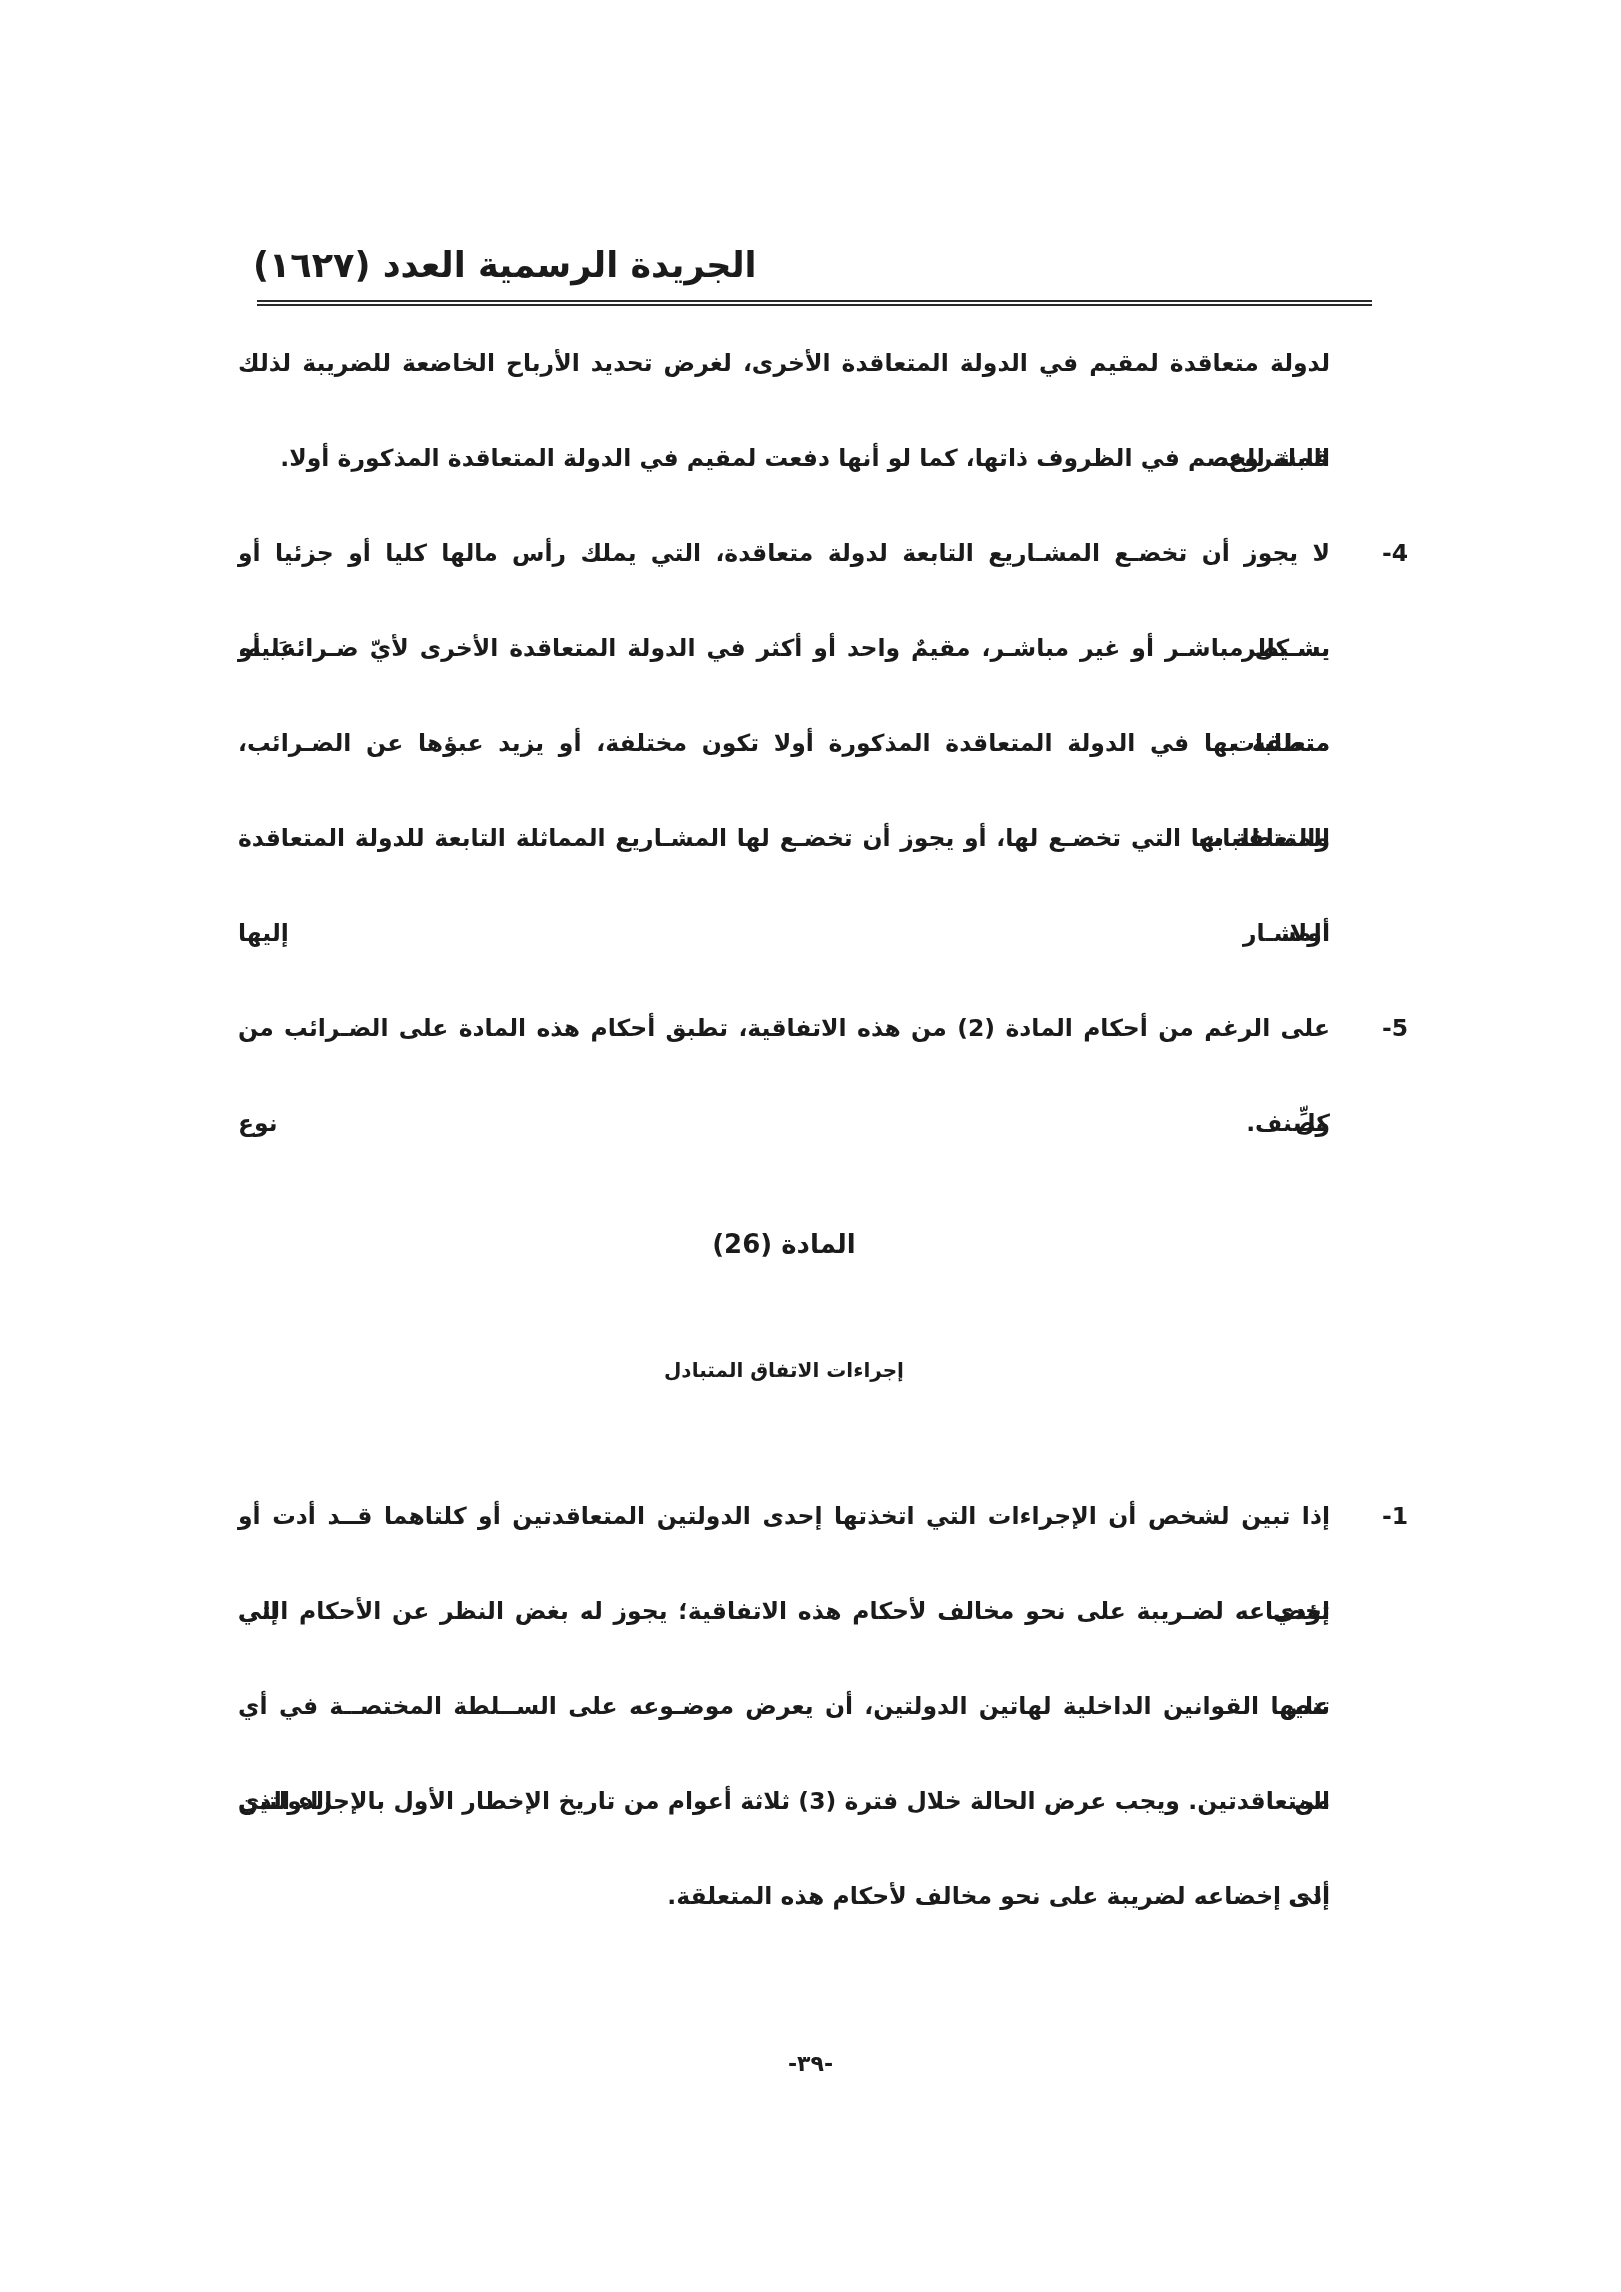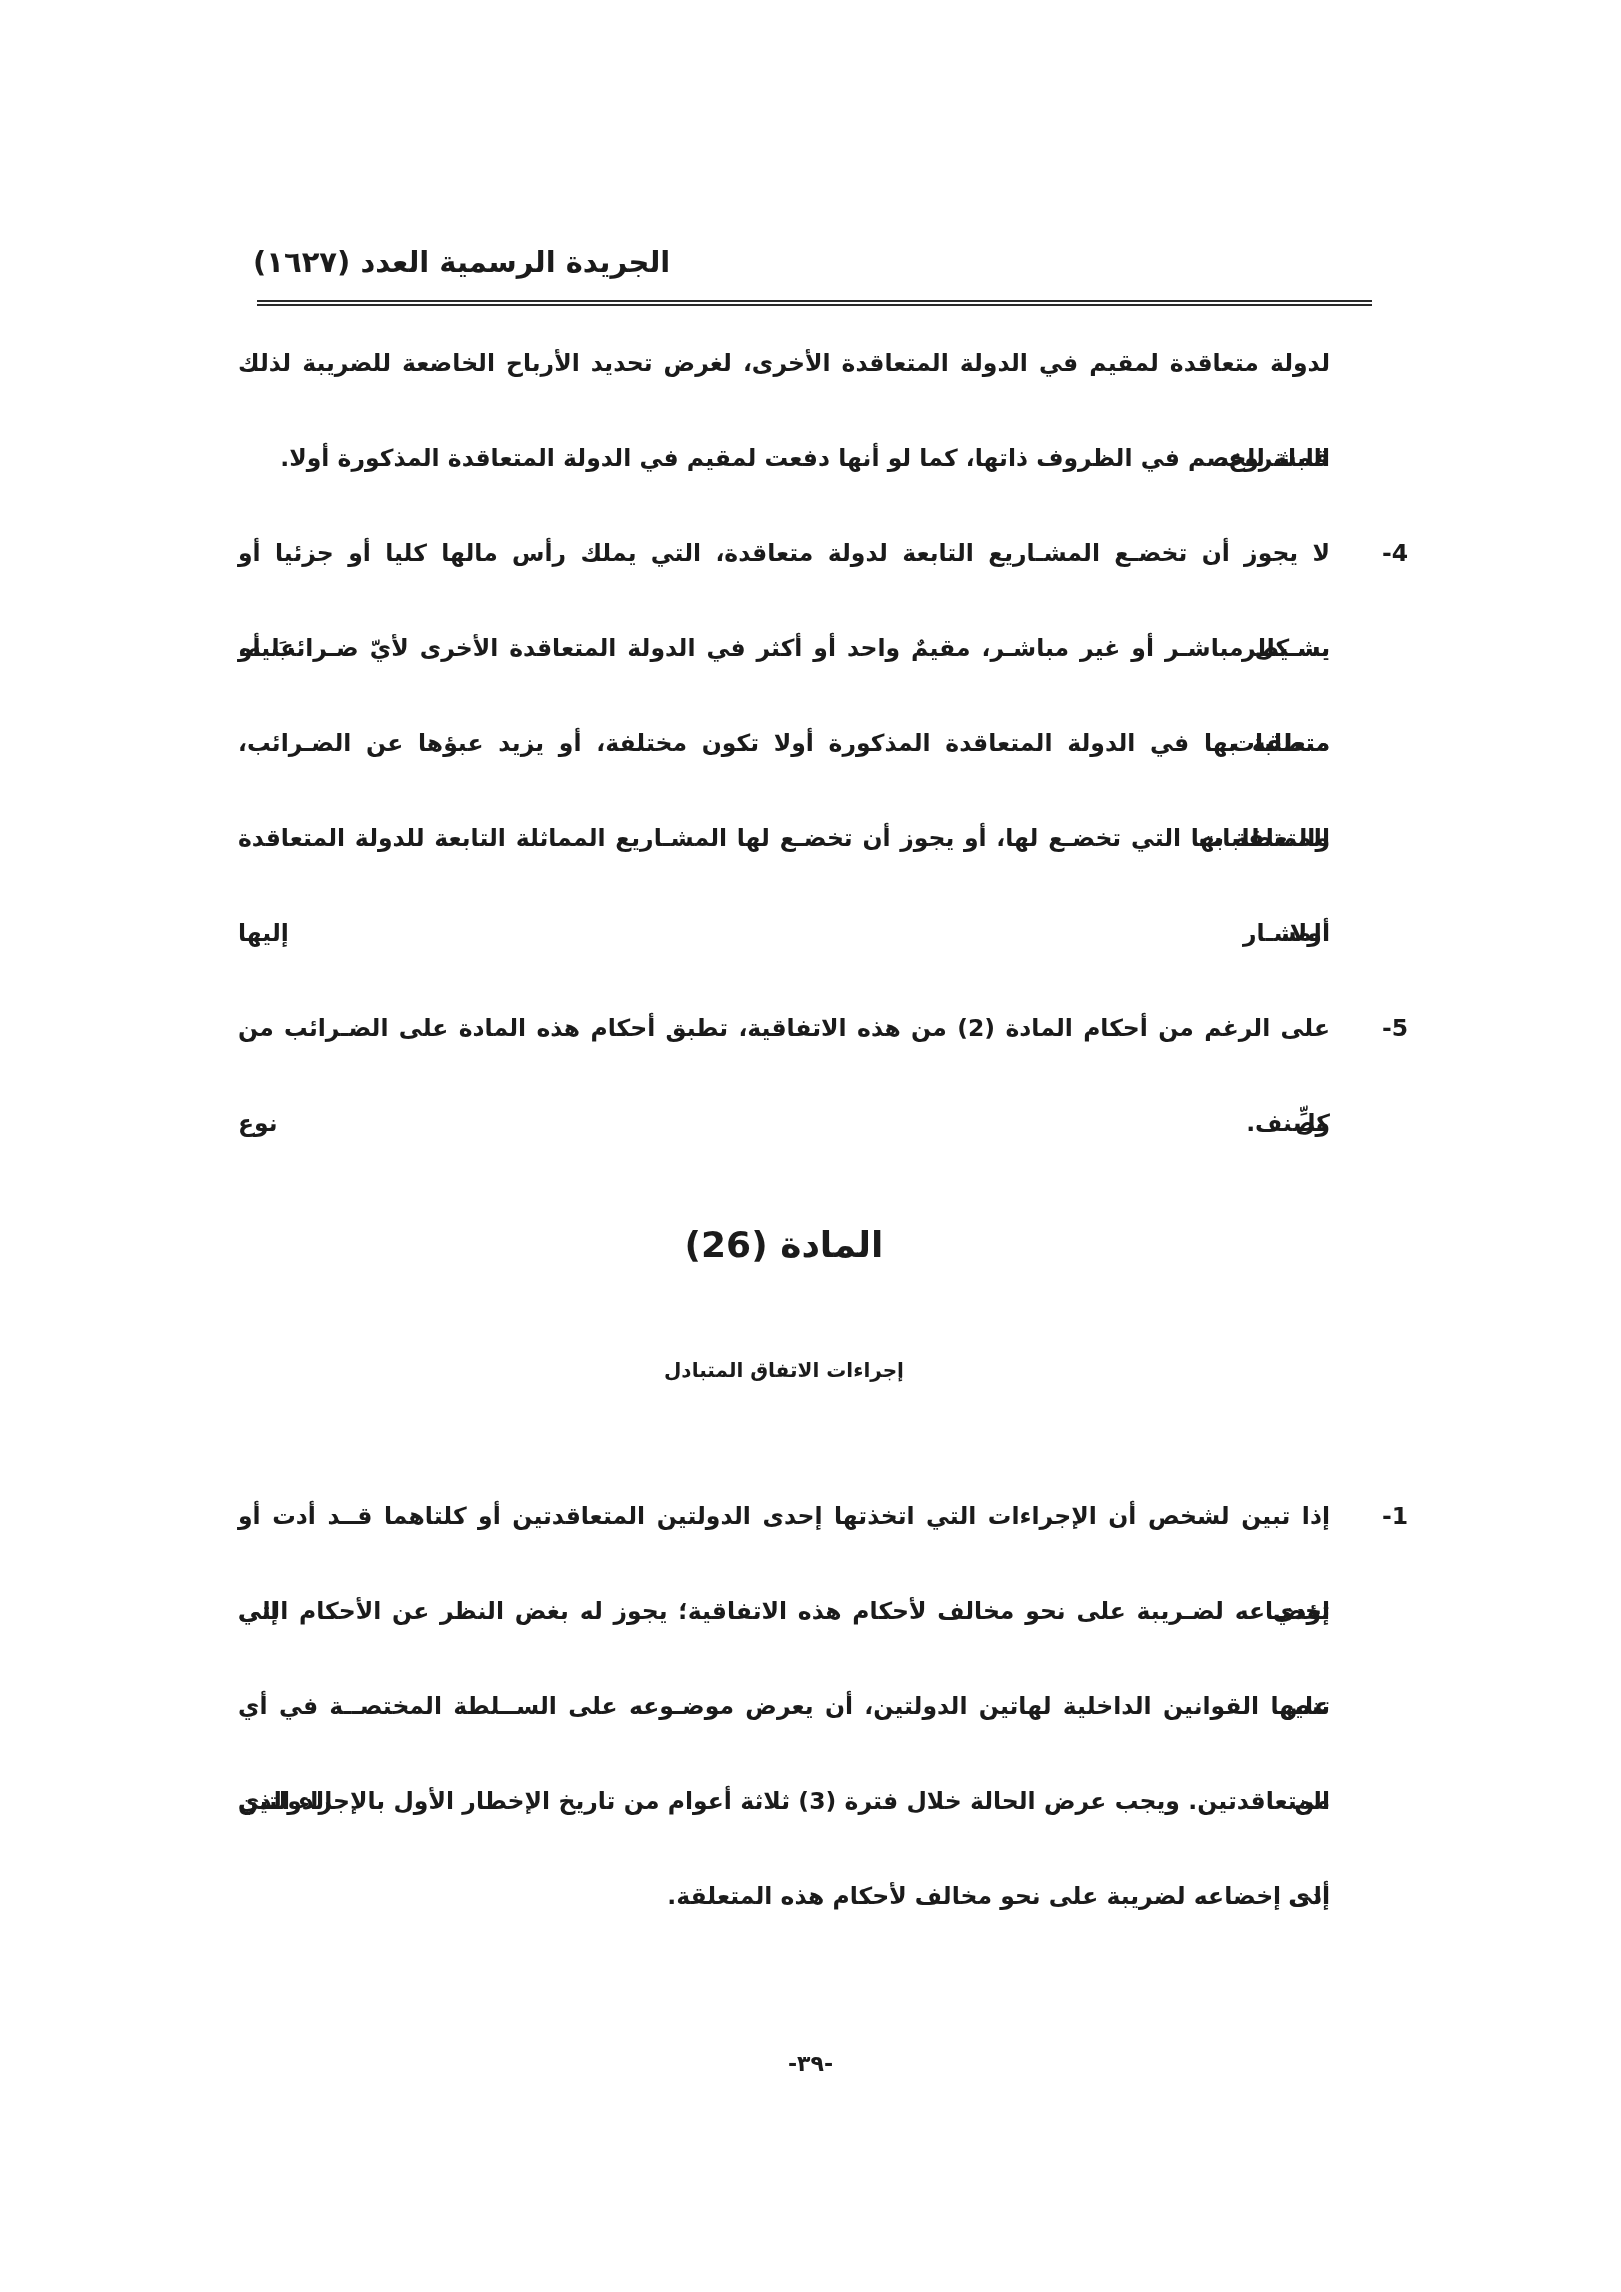--- a/index.html
+++ b/index.html
@@ -14,21 +14,21 @@
     font-family: "DejaVu Sans", sans-serif;
     color: #1b1b1b;
     overflow: hidden;
   }
 
   
   .header-title {
     position: absolute;
     left: 253px;
     top: 245px;
-    font-size: 29px;
+    font-size: 35px;
     font-weight: bold;
     white-space: nowrap;
     direction: rtl;
   }
   .header-rule {
     position: absolute;
     left: 257px;
     top: 300px;
     width: 1115px;
     height: 2px;
@@ -71,21 +71,21 @@
   }
 
   
   .article-heading, .article-subheading {
     height: 59px;
     line-height: 59px;
     text-align: center;
     text-align-last: center;
     font-weight: bold;
   }
-  .article-heading   { margin-top: 44px; font-size: 36px; }
+  .article-heading   { margin-top: 44px; font-size: 26px; }
   .article-subheading{ margin-top: 67px; font-size: 20px; margin-bottom: 69px; }
 
   
   .page-number {
     position: absolute;
     top: 2039px;
     left: 0;
     width: 100%;
     height: 49px;
     line-height: 49px;

